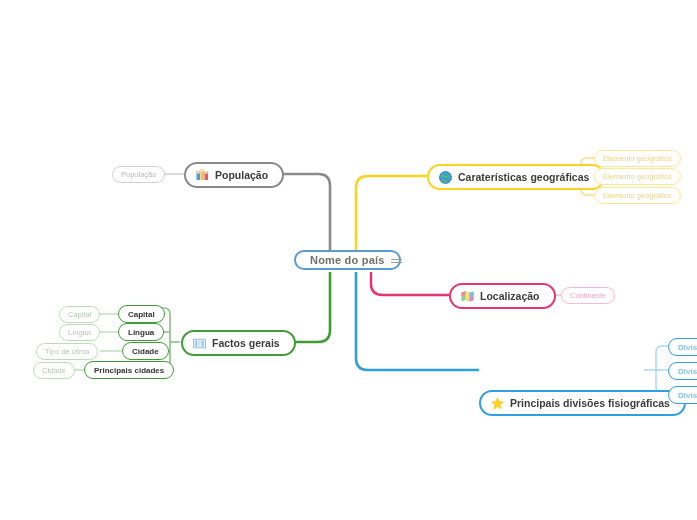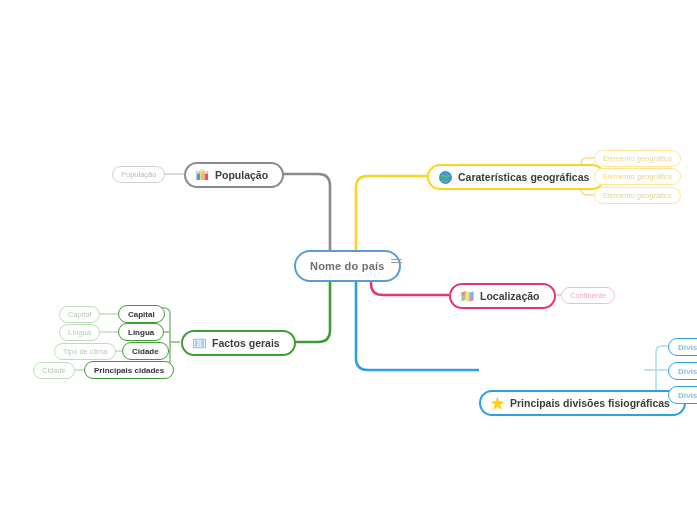--- a/index.html
+++ b/index.html
@@ -20,21 +20,21 @@
     align-items:center;
     justify-content:center;
     background:#ffffff;
     white-space:nowrap;
   }
 
   
   .center-node{
     border:2px solid #5b9bd5;
     border-radius:16px;
-    height:32px;
+    height:20px;
     padding:0 14px;
     font-size:11px;
     font-weight:bold;
     color:#6f6f6f;
     letter-spacing:.2px;
   }
 
   
   .main-node{
     border-radius:16px;
@@ -249,20 +249,20 @@
   <div class="node child-node cn-green" style="left:84px;top:361px;">
     <span>Principais cidades</span>
   </div>
 
   <div class="node ghost-node gn-green" style="left:59px;top:306px;">
     <span>Capital</span>
   </div>
   <div class="node ghost-node gn-green" style="left:59px;top:324px;">
     <span>Língua</span>
   </div>
-  <div class="node ghost-node gn-green" style="left:54px;top:343px;">
+  <div class="node ghost-node gn-green" style="left:36px;top:343px;">
     <span>Tipo de clima</span>
   </div>
   <div class="node ghost-node gn-green" style="left:33px;top:362px;">
     <span>Cidade</span>
   </div>
 
 </div>
 
 </body></html>

